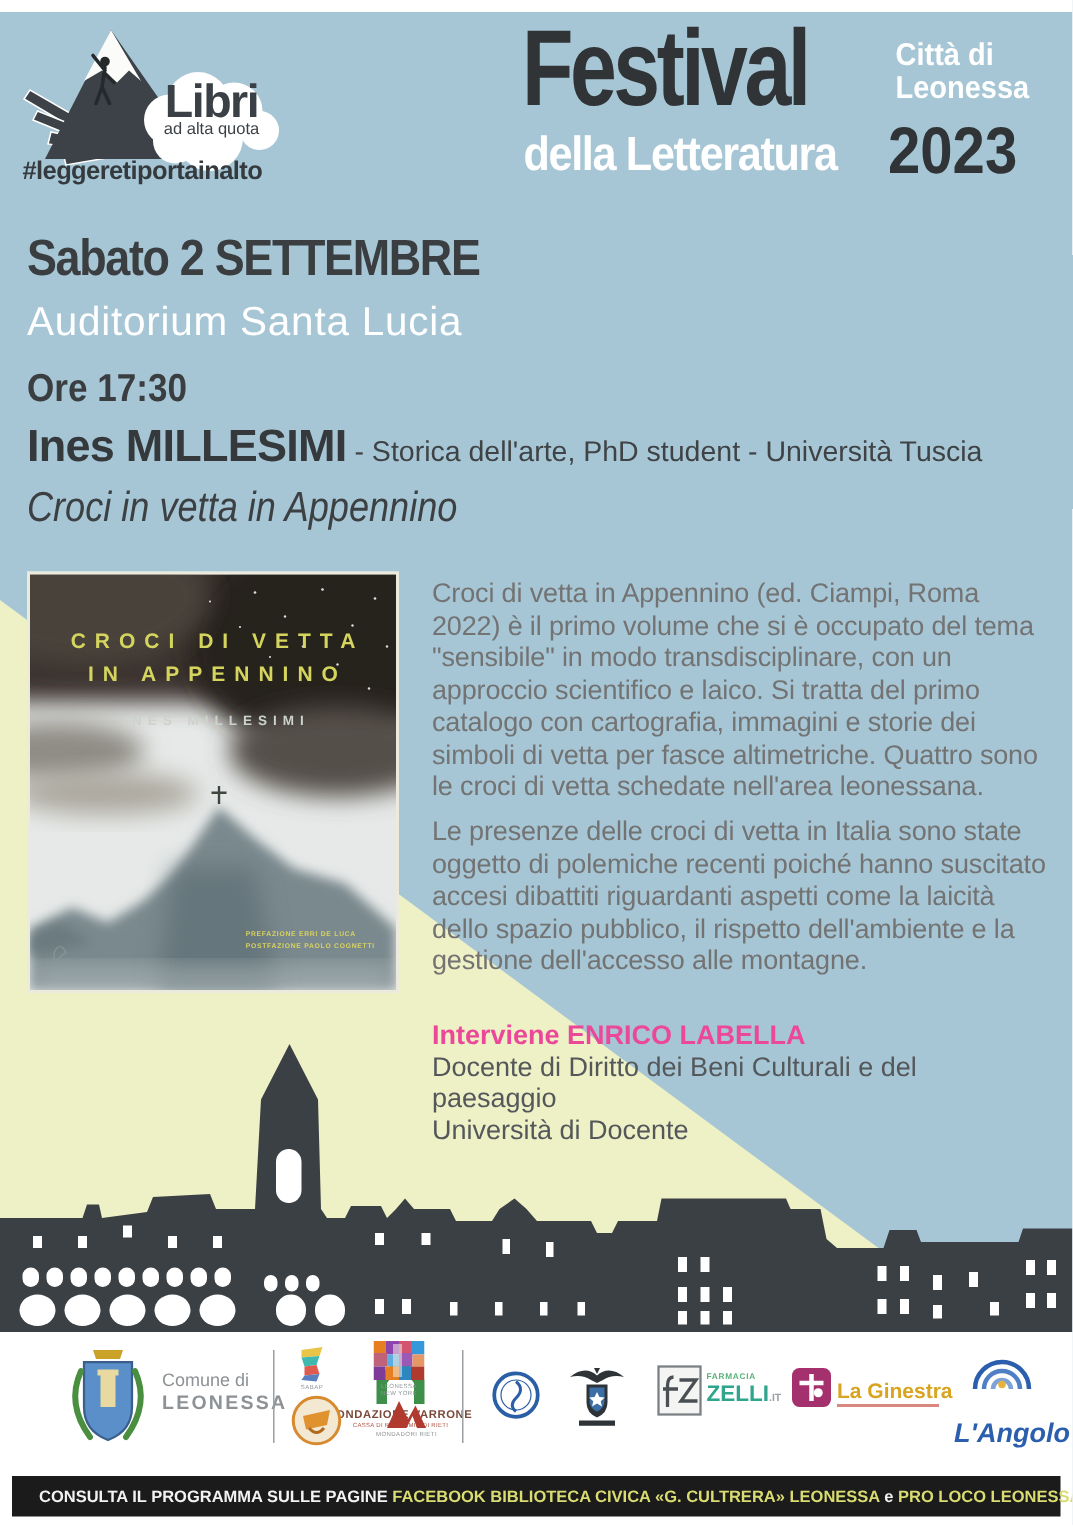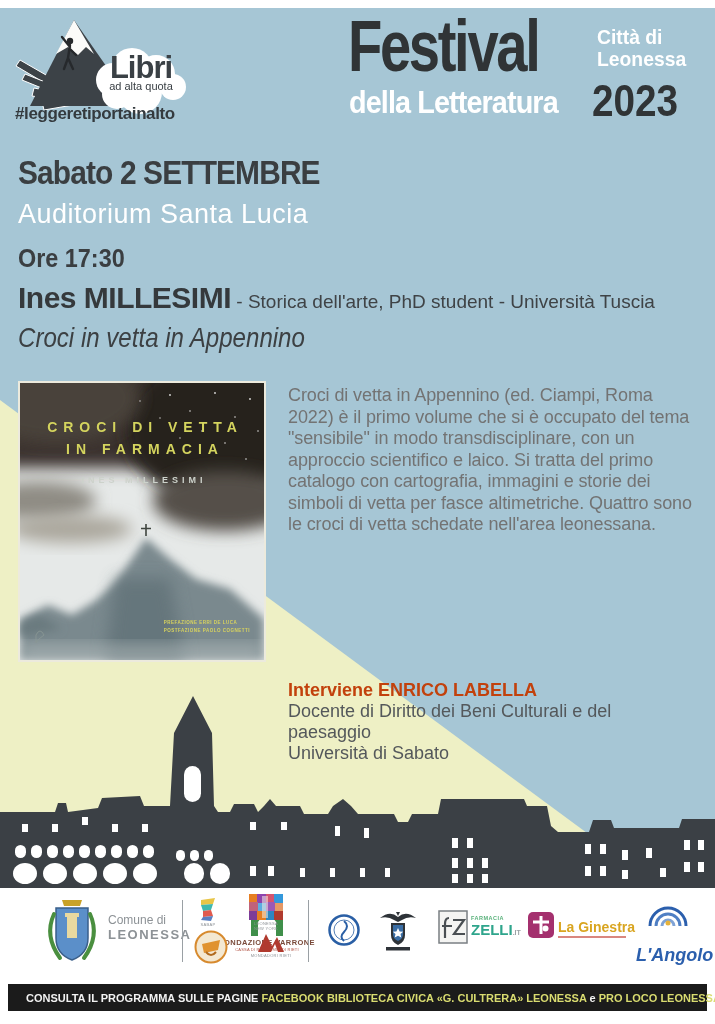--- a/index.html
+++ b/index.html
@@ -45,21 +45,21 @@
     font-size:9px;font-weight:700;letter-spacing:4px;color:#cdd2cb;padding-left:4px;box-sizing:border-box;}
   .cover-credits{position:absolute;right:14px;top:236px;font-size:4.5px;line-height:1.7;
     color:#d8d35e;font-weight:700;letter-spacing:0.5px;text-align:left;}
   
   .para{position:absolute;left:288px;width:414px;font-size:18px;line-height:21.5px;
     color:#737373;letter-spacing:-0.1px;}
   .p1{top:385px;}
   .p2{top:544px;}
   .interviene{position:absolute;left:288px;top:680px;width:372px;font-size:18px;
     line-height:21px;color:#54585b;}
-  .interviene .bold{font-weight:700;color:#c2410c;}
+  .interviene .bold{font-weight:700;color:#ec4899;}
   
   .sponsors{position:absolute;left:0;top:888px;width:715px;height:75px;background:#ffffff;}
   .sp-divider{position:absolute;top:12px;width:1px;height:62px;background:#9aa0a4;}
   .comune-label{position:absolute;left:108px;top:26px;font-size:12px;color:#8d9296;line-height:1.15;}
   .comune-label .big{font-size:13px;font-weight:700;letter-spacing:1.5px;}
   .varrone-label{position:absolute;left:203px;top:50px;width:128px;text-align:center;
     font-size:7.5px;font-weight:700;color:#7a4a3a;letter-spacing:0.4px;}
   .varrone-sub{font-size:4px;color:#b05040;font-weight:400;letter-spacing:0.2px;}
   .micro{font-size:4px;color:#8d9296;letter-spacing:0.3px;text-align:center;}
   .zelli{position:absolute;left:438px;top:22px;display:flex;align-items:center;gap:3px;}
@@ -234,33 +234,34 @@
         <path d="M95,195 L150,195 L165,277 L85,277 Z" fill="#5f7076" opacity="0.75" filter="url(#b8)"></path>
         <path d="M0,240 L20,232 L42,246 L0,254 Z" fill="#6b7a7f" filter="url(#b4)"></path>
         <rect x="0" y="262" width="244" height="15" fill="#ccd3d1" opacity="0.5" filter="url(#b8)"></rect>
       </g>
       <g stroke="#3f453f" stroke-width="1.6">
         <path d="M126,141 L126,153 M121,145.5 L131,145.5"></path>
       </g>
       <path d="M16,252 q4,-8 8,0 q-6,4 -8,8 Z" fill="none" stroke="#8a9894" stroke-width="0.8"></path>
     </svg>
     <div class="cover-title">CROCI DI VETTA</div>
-    <div class="cover-title cover-title2">IN FARMACIA</div>
+    <div class="cover-title cover-title2">IN APPENNINO</div>
     <div class="cover-author">INES MILLESIMI</div>
     <div class="cover-credits">
       <div>PREFAZIONE  ERRI DE LUCA</div>
       <div>POSTFAZIONE  PAOLO COGNETTI</div>
     </div>
   </div>
 
   <div class="para p1">Croci di vetta in Appennino (ed. Ciampi, Roma 2022) è il primo volume che si è occupato del tema "sensibile" in modo transdisciplinare, con un approccio scientifico e laico. Si tratta del primo catalogo con cartografia, immagini e storie dei simboli di vetta per fasce altimetriche. Quattro sono le croci di vetta schedate nell'area leonessana.</div>
+  <div class="para p2">Le presenze delle croci di vetta in Italia sono state oggetto di polemiche recenti  poiché hanno suscitato accesi dibattiti riguardanti aspetti come la laicità dello spazio pubblico, il rispetto dell'ambiente e la gestione dell'accesso alle montagne.</div>
   <div class="interviene">
     <div class="bold">Interviene ENRICO LABELLA</div>
     <div>Docente di Diritto dei Beni Culturali e del paesaggio</div>
-    <div>Università di Sabato</div>
+    <div>Università di Docente</div>
   </div>
 
   <div class="sponsors">
 
     <svg class="abs" style="left:40px;top:6px;" width="64" height="74" viewBox="0 0 64 74">
       <path d="M22,6 h20 l-2,6 h-16 Z" fill="#c9a227"></path>
       <path d="M16,14 h32 v30 q0,16 -16,22 q-16,-6 -16,-22 Z" fill="#5b8fc9" stroke="#3a5f8a" stroke-width="1.5"></path>
       <rect x="27" y="22" width="10" height="22" fill="#e8d9a0"></rect>
       <rect x="25" y="19" width="14" height="4" fill="#e8d9a0"></rect>
       <path d="M14,20 q-10,22 6,44 M50,20 q10,22 -6,44" fill="none" stroke="#4a8f3f" stroke-width="4" stroke-linecap="round"></path>

